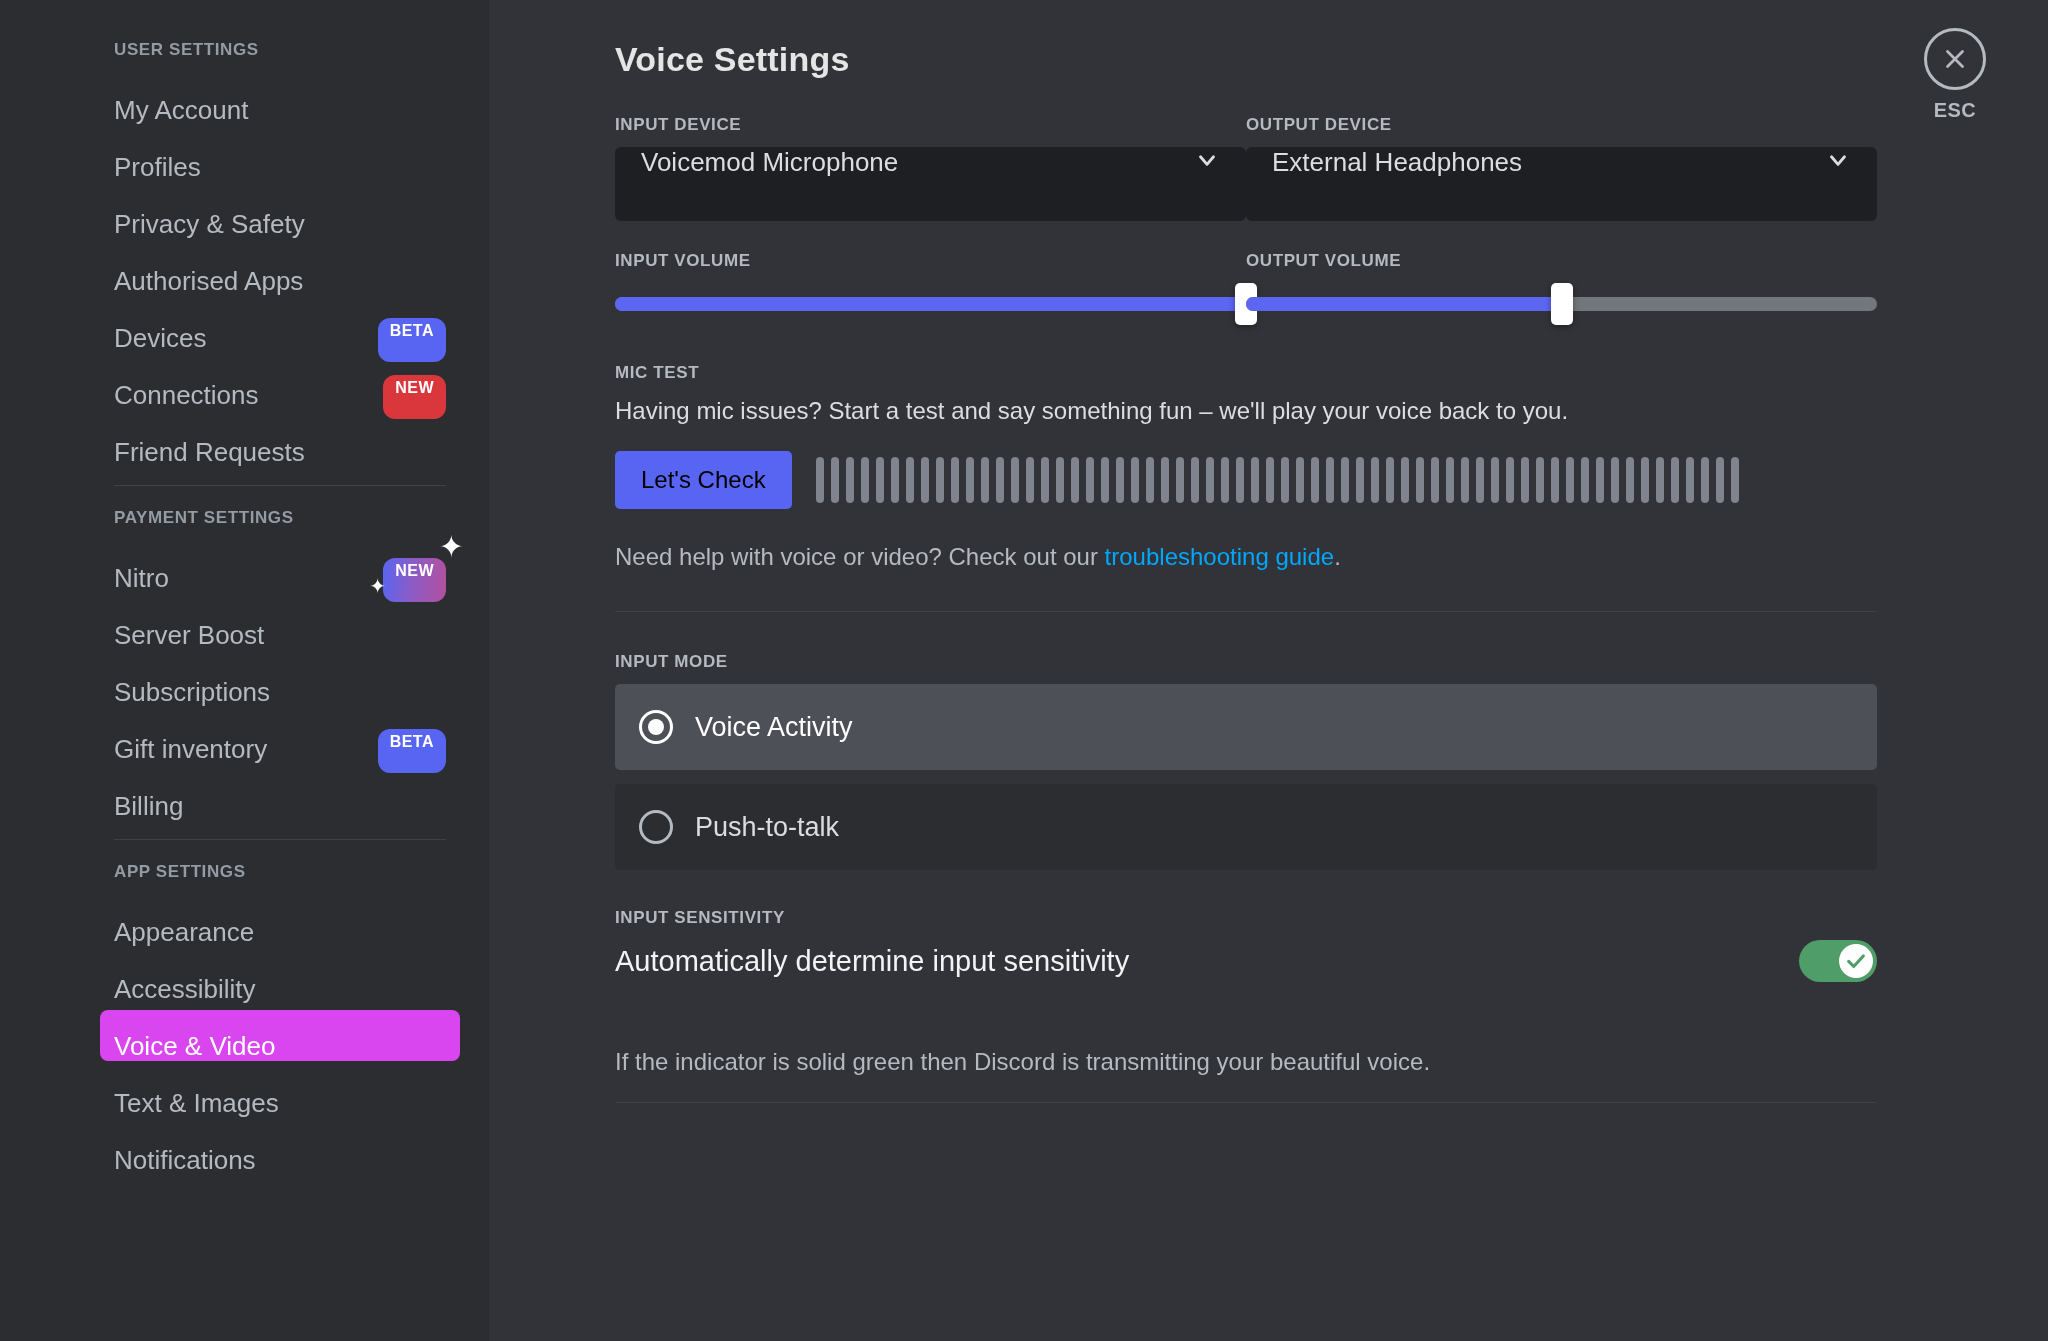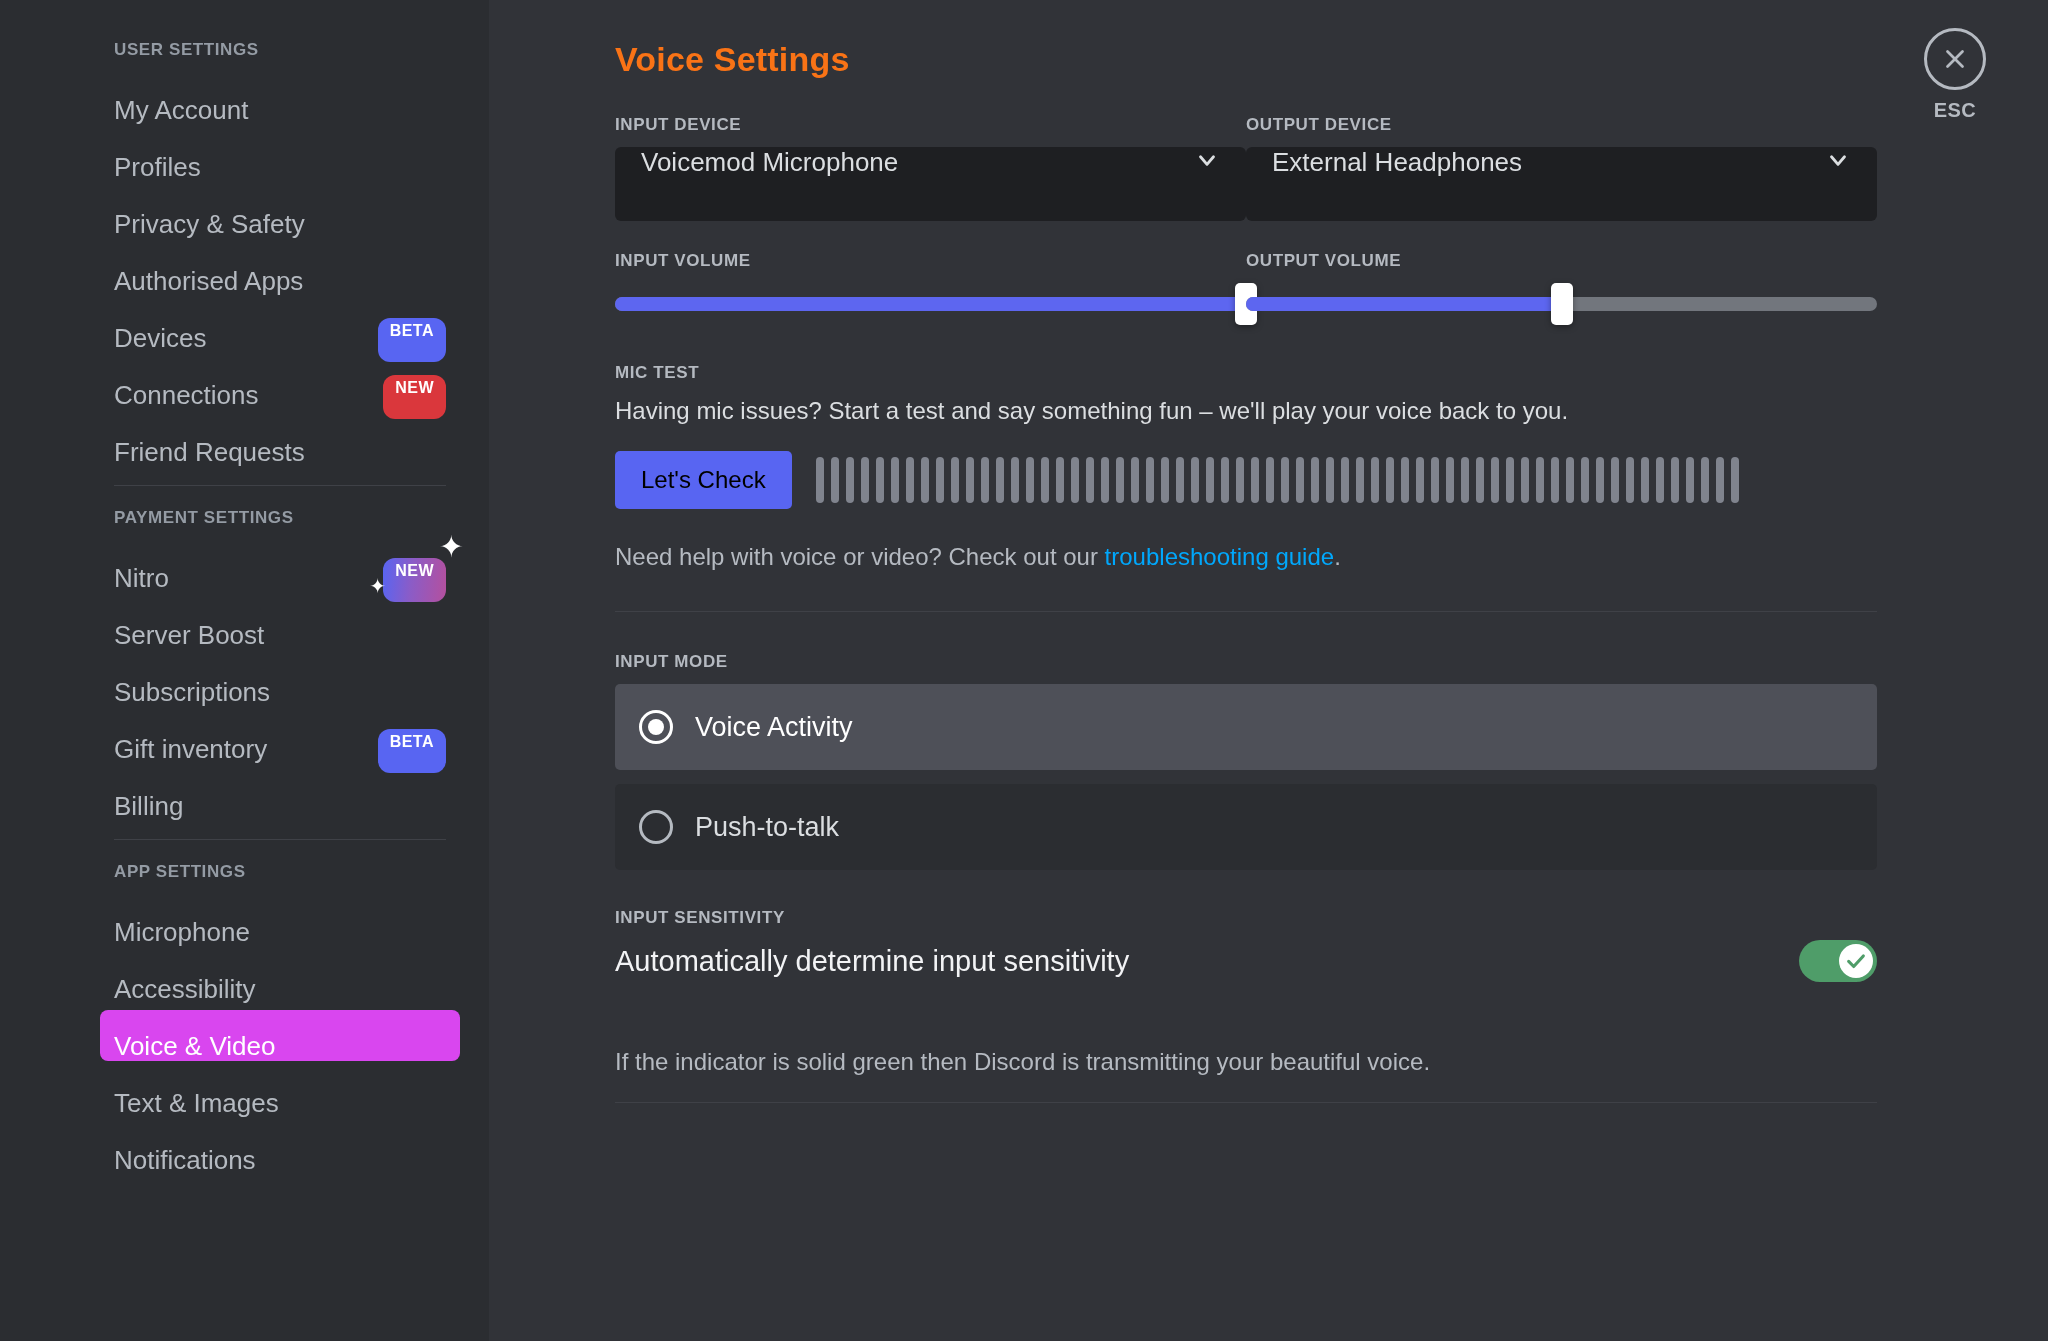--- a/index.html
+++ b/index.html
@@ -51,21 +51,21 @@
 
   
   .main {
     flex: 1; height: 1341px; background: #313338;
     position: relative; overflow: hidden;
   }
   .content { padding: 40px 0 0 0; width: 100%; }
   .inner { margin-left: 126px; width: 1262px; }
 
   .page-title {
-    font-size: 34px; font-weight: bold; color: #f97316;
+    font-size: 34px; font-weight: bold; color: #e5e5e5;
     margin-bottom: 36px; letter-spacing: .2px;
   }
   .section-label {
     font-size: 17px; font-weight: bold; letter-spacing: .6px;
     color: #b5bac1; text-transform: uppercase; margin-bottom: 12px;
   }
 
   .two-col { display: flex; }
   .col { flex: 1; min-width: 0; }
 
@@ -209,21 +209,21 @@
         <div class="sb-item">
           <span class="sb-label">Gift inventory</span>
           <span class="badge-wrap"><span class="badge beta">BETA</span></span>
         </div>
         <div class="sb-item">
           <span class="sb-label">Billing</span>
         </div>
         <div class="sb-divider"></div>
         <div class="sb-header">APP SETTINGS</div>
         <div class="sb-item">
-          <span class="sb-label">Microphone</span>
+          <span class="sb-label">Appearance</span>
         </div>
         <div class="sb-item">
           <span class="sb-label">Accessibility</span>
         </div>
         <div class="sb-item selected">
           <span class="sb-label">Voice &amp; Video</span>
         </div>
         <div class="sb-item">
           <span class="sb-label">Text &amp; Images</span>
         </div>

